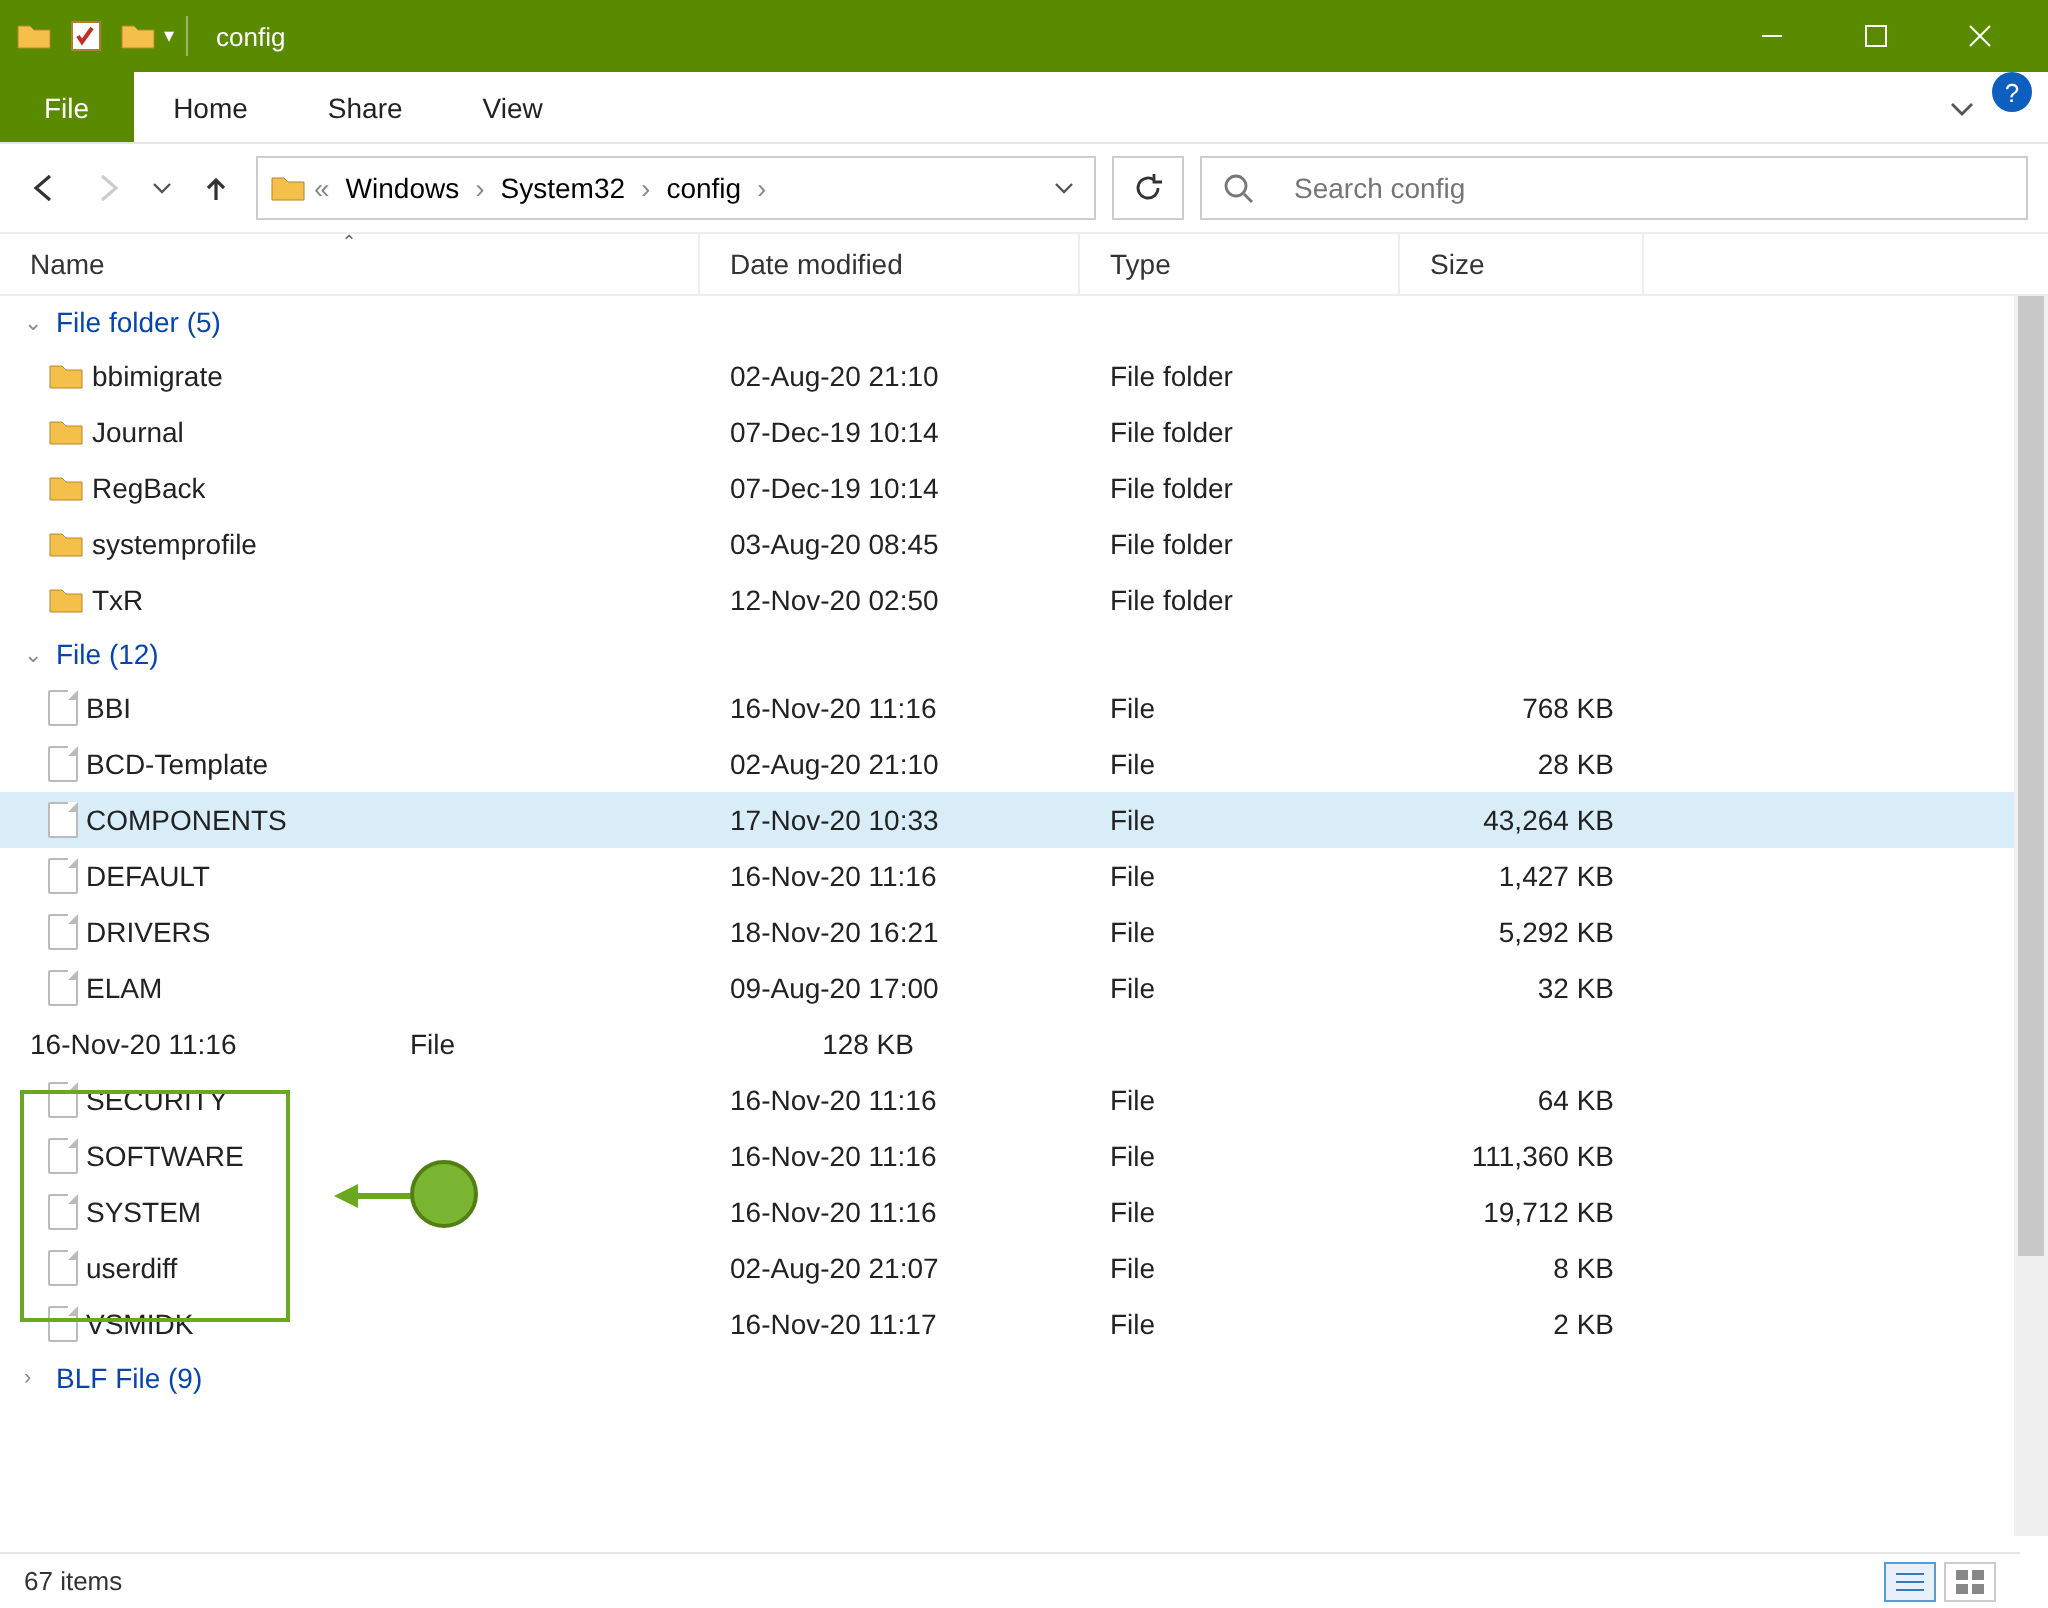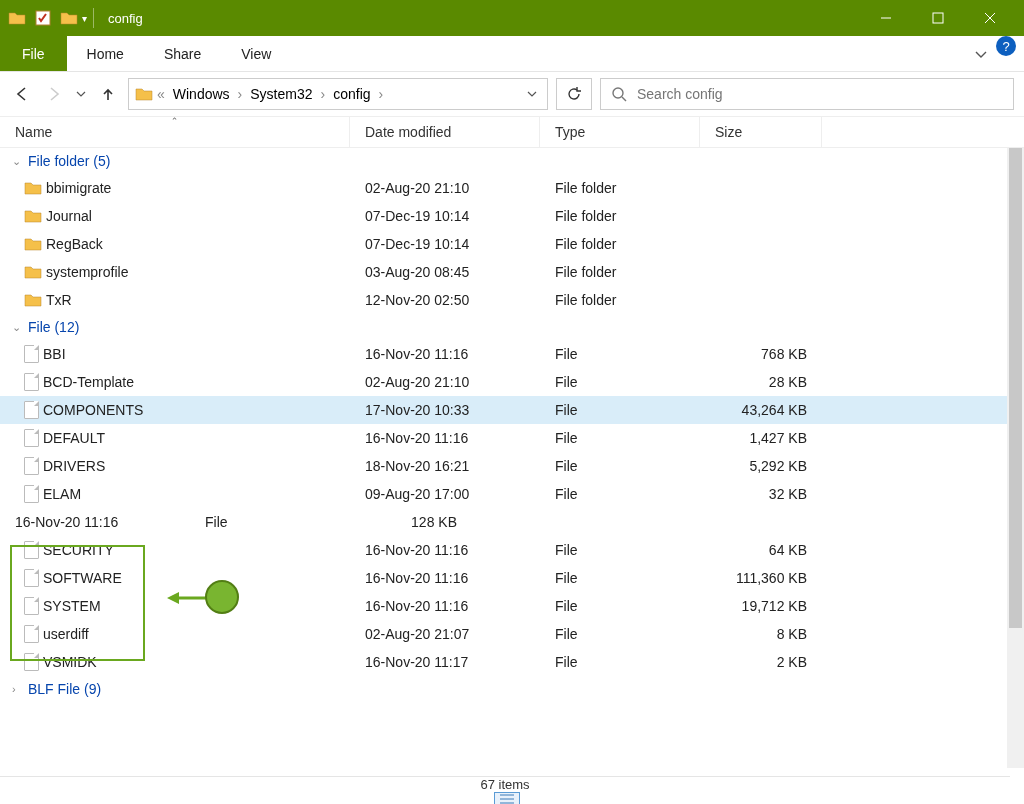--- a/index.html
+++ b/index.html
@@ -27,21 +27,21 @@
 .navbar { height: 44px; display: flex; align-items: center; padding: 6px 10px; gap: 8px; }
 .navbtn { width: 24px; height: 24px; display: flex; align-items: center; justify-content: center; color: #333; cursor: pointer; }
 .navbtn.disabled { color: #bbb; cursor: default; }
 .addrbox { flex: 0 0 420px; height: 32px; border: 1px solid #ccc; display: flex; align-items: center; padding: 0 6px; gap: 2px; font-size: 14px; }
 .addrbox .folder-ico { width: 18px; height: 14px; display:inline-block; }
 .addrbox .crumb { padding: 0 4px; cursor: pointer; }
 .addrbox .chev { color: #888; padding: 0 2px; }
 .addrbox .spacer { flex: 1; }
 .addrbox .drop { color: #666; cursor: pointer; padding: 0 4px; }
 .refreshbox { width: 36px; height: 32px; border: 1px solid #ccc; display: flex; align-items: center; justify-content: center; cursor: pointer; }
-.searchbox { flex: 1; height: 32px; border: 1px solid #ccc; display: flex; align-items: center; padding: 0 10px; gap: 10px; }
+.searchbox { flex: 1; height: 32px; border: 1px solid #ccc; display: flex; align-items: center; padding: 0 10px; gap: 20px; }
 .searchbox input { border: none; outline: none; font-size: 14px; flex: 1; color: #333; }
 
 
 .listhdr { height: 32px; border-top: 1px solid #eee; border-bottom: 1px solid #eee; display: flex; font-size: 14px; color: #333; }
 .listhdr .col { border-right: 1px solid #eee; display: flex; align-items: center; padding: 0 15px; position: relative; cursor: pointer; }
 .col-name-h { flex: 0 0 350px; }
 .col-date-h { flex: 0 0 190px; }
 .col-type-h { flex: 0 0 160px; }
 .col-size-h { flex: 0 0 122px; }
 .sort-ind { position: absolute; top: -1px; left: 50%; transform: translateX(-50%); font-size: 9px; color: #666; }
@@ -61,21 +61,21 @@
 
 .folder-icon { width: 18px; height: 14px; }
 .file-icon { width: 15px; height: 18px; border: 1px solid #bbb; border-radius: 1px; position: relative; background: #fff; }
 .file-icon::after { content: ""; position: absolute; top: -1px; right: -1px; width: 5px; height: 5px; background: linear-gradient(135deg, #fff 48%, #bbb 52%); }
 
 
 .vscroll { position: absolute; top: 0; right: 0; width: 17px; height: 100%; background: #f0f0f0; }
 .vscroll .thumb { position: absolute; left: 2px; right: 2px; top: 0; height: 480px; background: #c8c8c8; border-radius: 0; }
 
 
-.statusbar { position: absolute; bottom: 0; left: 0; right: 14px; height: 28px; border-top: 1px solid #e5e5e5; display: flex; align-items: center; padding: 0 12px; font-size: 13px; color: #333; flex-direction: column; }
+.statusbar { position: absolute; bottom: 0; left: 0; right: 14px; height: 28px; border-top: 1px solid #e5e5e5; display: flex; align-items: center; padding: 0 12px; font-size: 13px; color: #333; }
 .statusbar .spacer { flex: 1; }
 .statusbar .viewbtn { width: 26px; height: 20px; border: 1px solid #ccc; margin-left: 4px; display: flex; align-items: center; justify-content: center; cursor: pointer; }
 .statusbar .viewbtn.active { border-color: #5a9bd5; background: #e8f1fb;}
 
 
 .anno-box { position: absolute; border: 2px solid #6aa81f; pointer-events: none; }
 .anno-arrow { position: absolute; pointer-events: none; }
 .anno-circ { position: absolute; width: 34px; height: 34px; border-radius: 50%; background: #79b530; border: 2px solid #527e14; pointer-events: none; }
 
 svg { display: block; }

